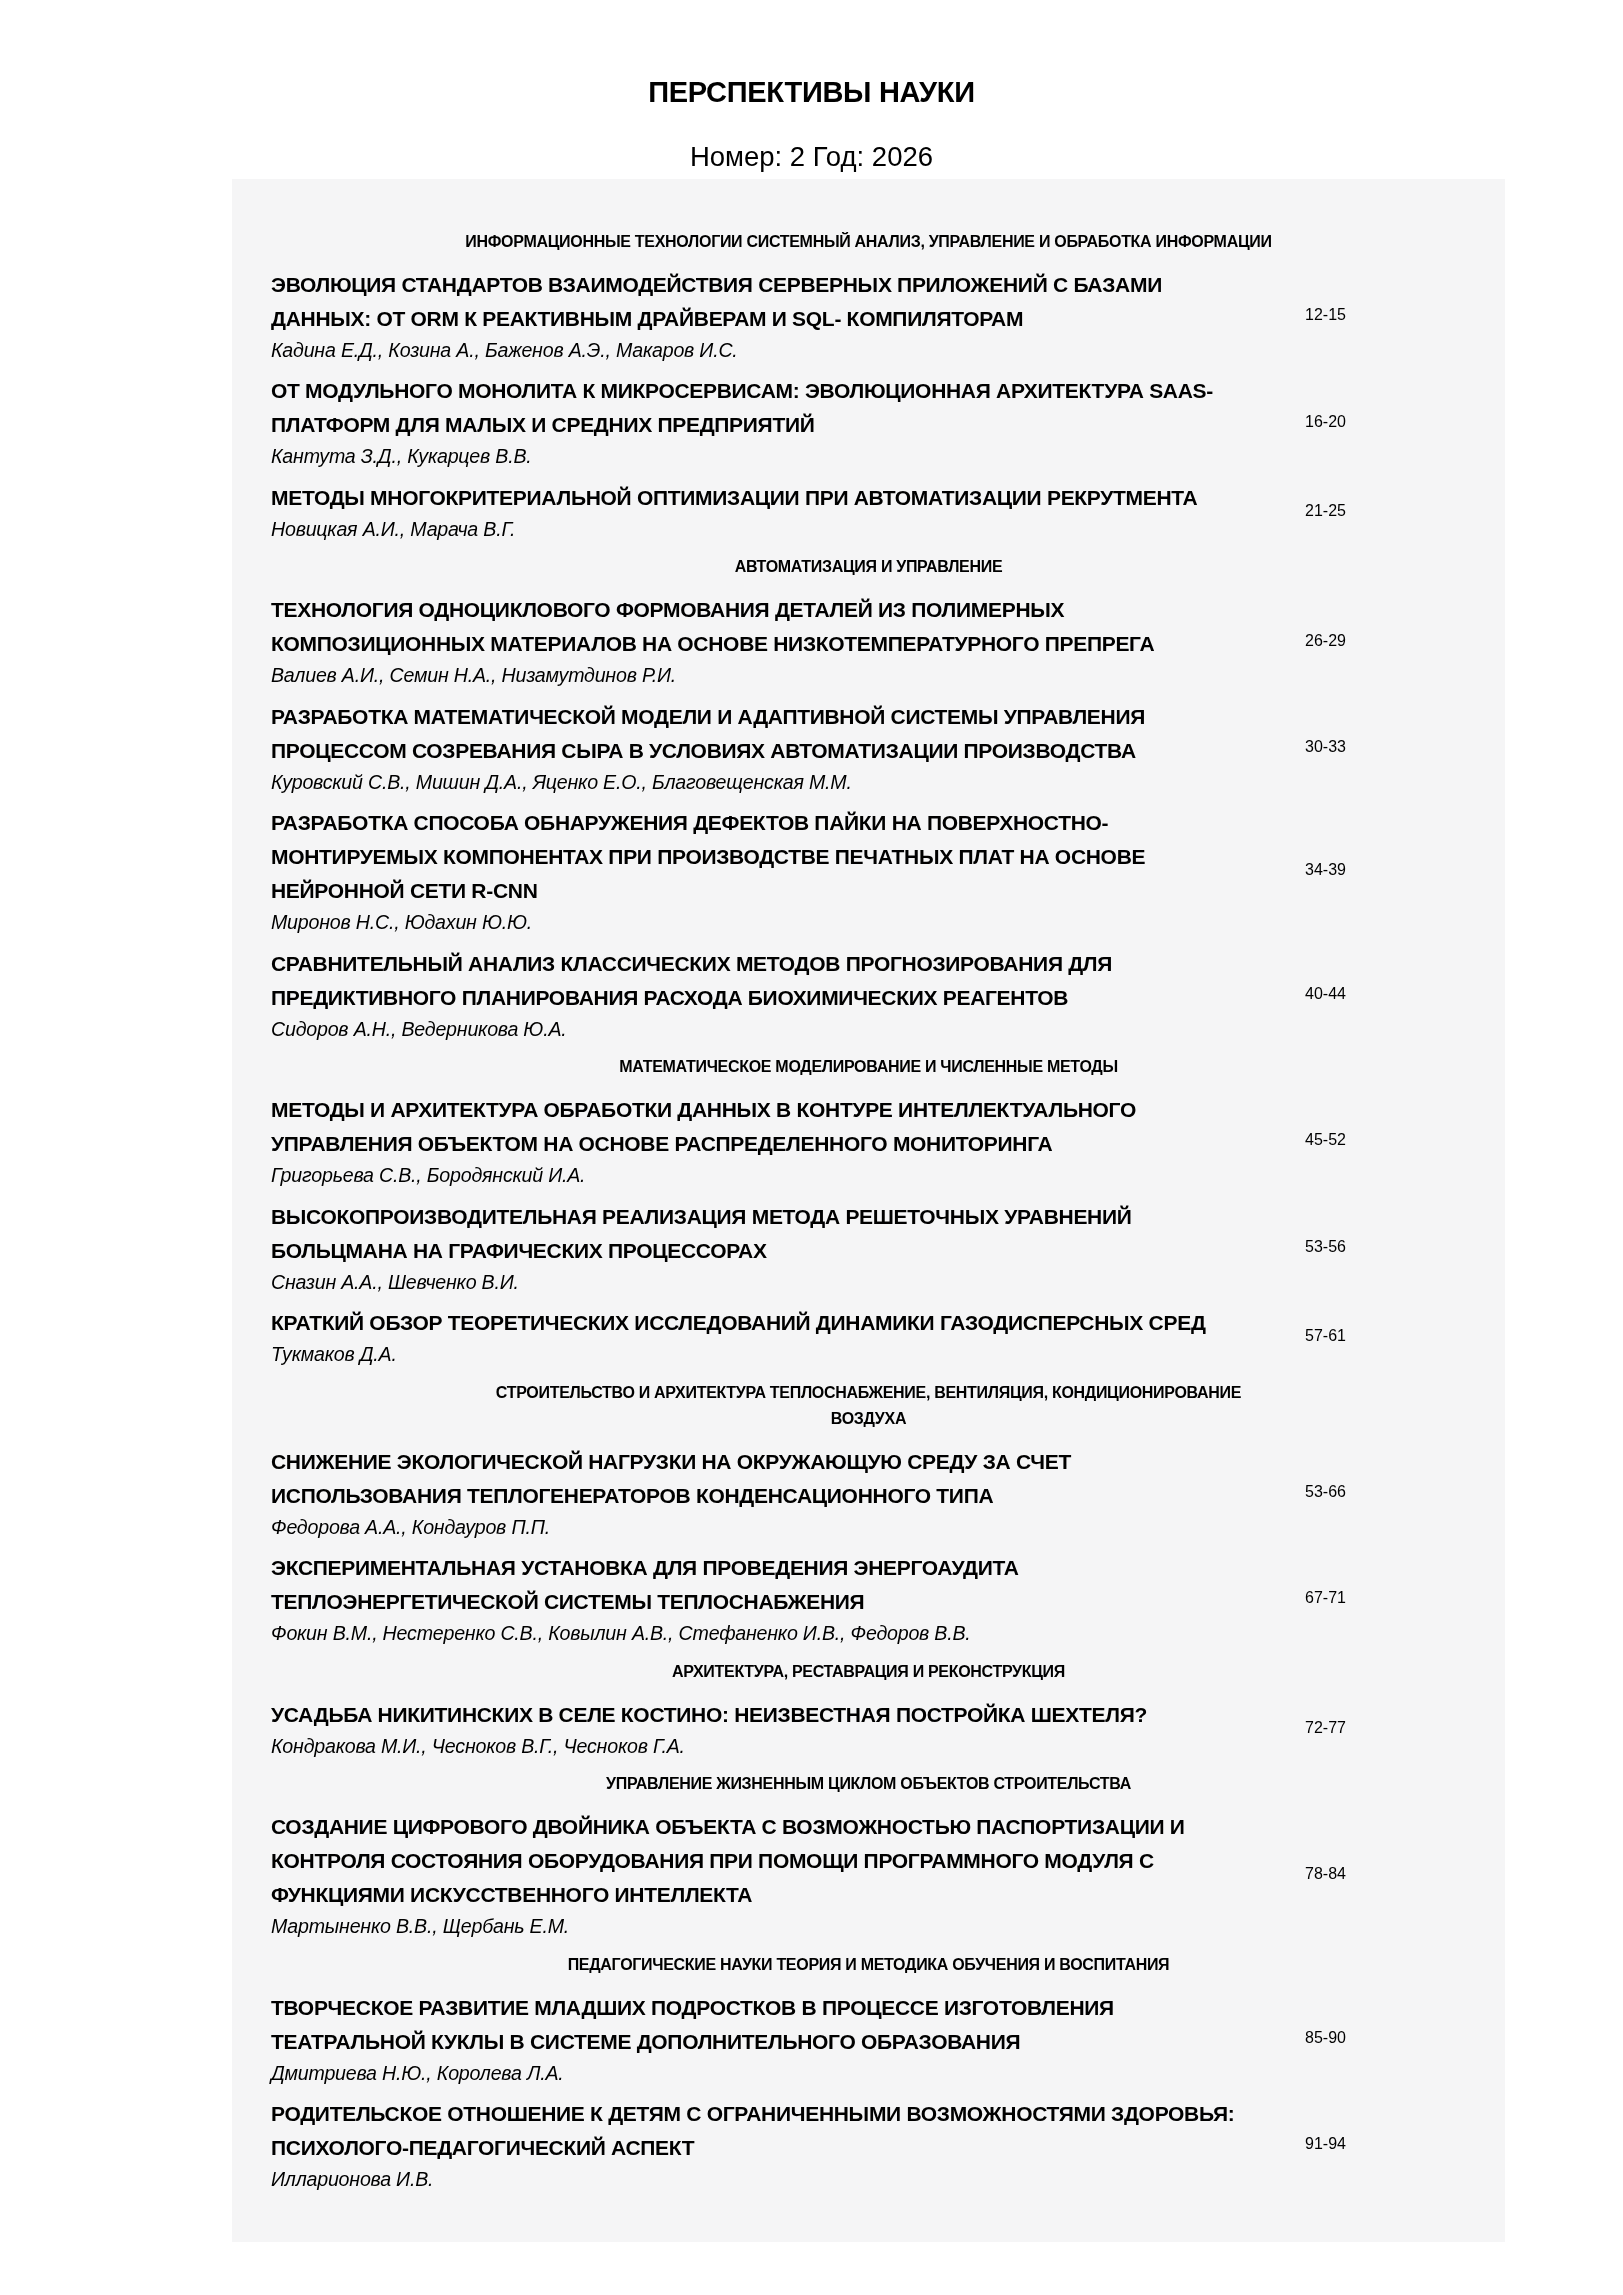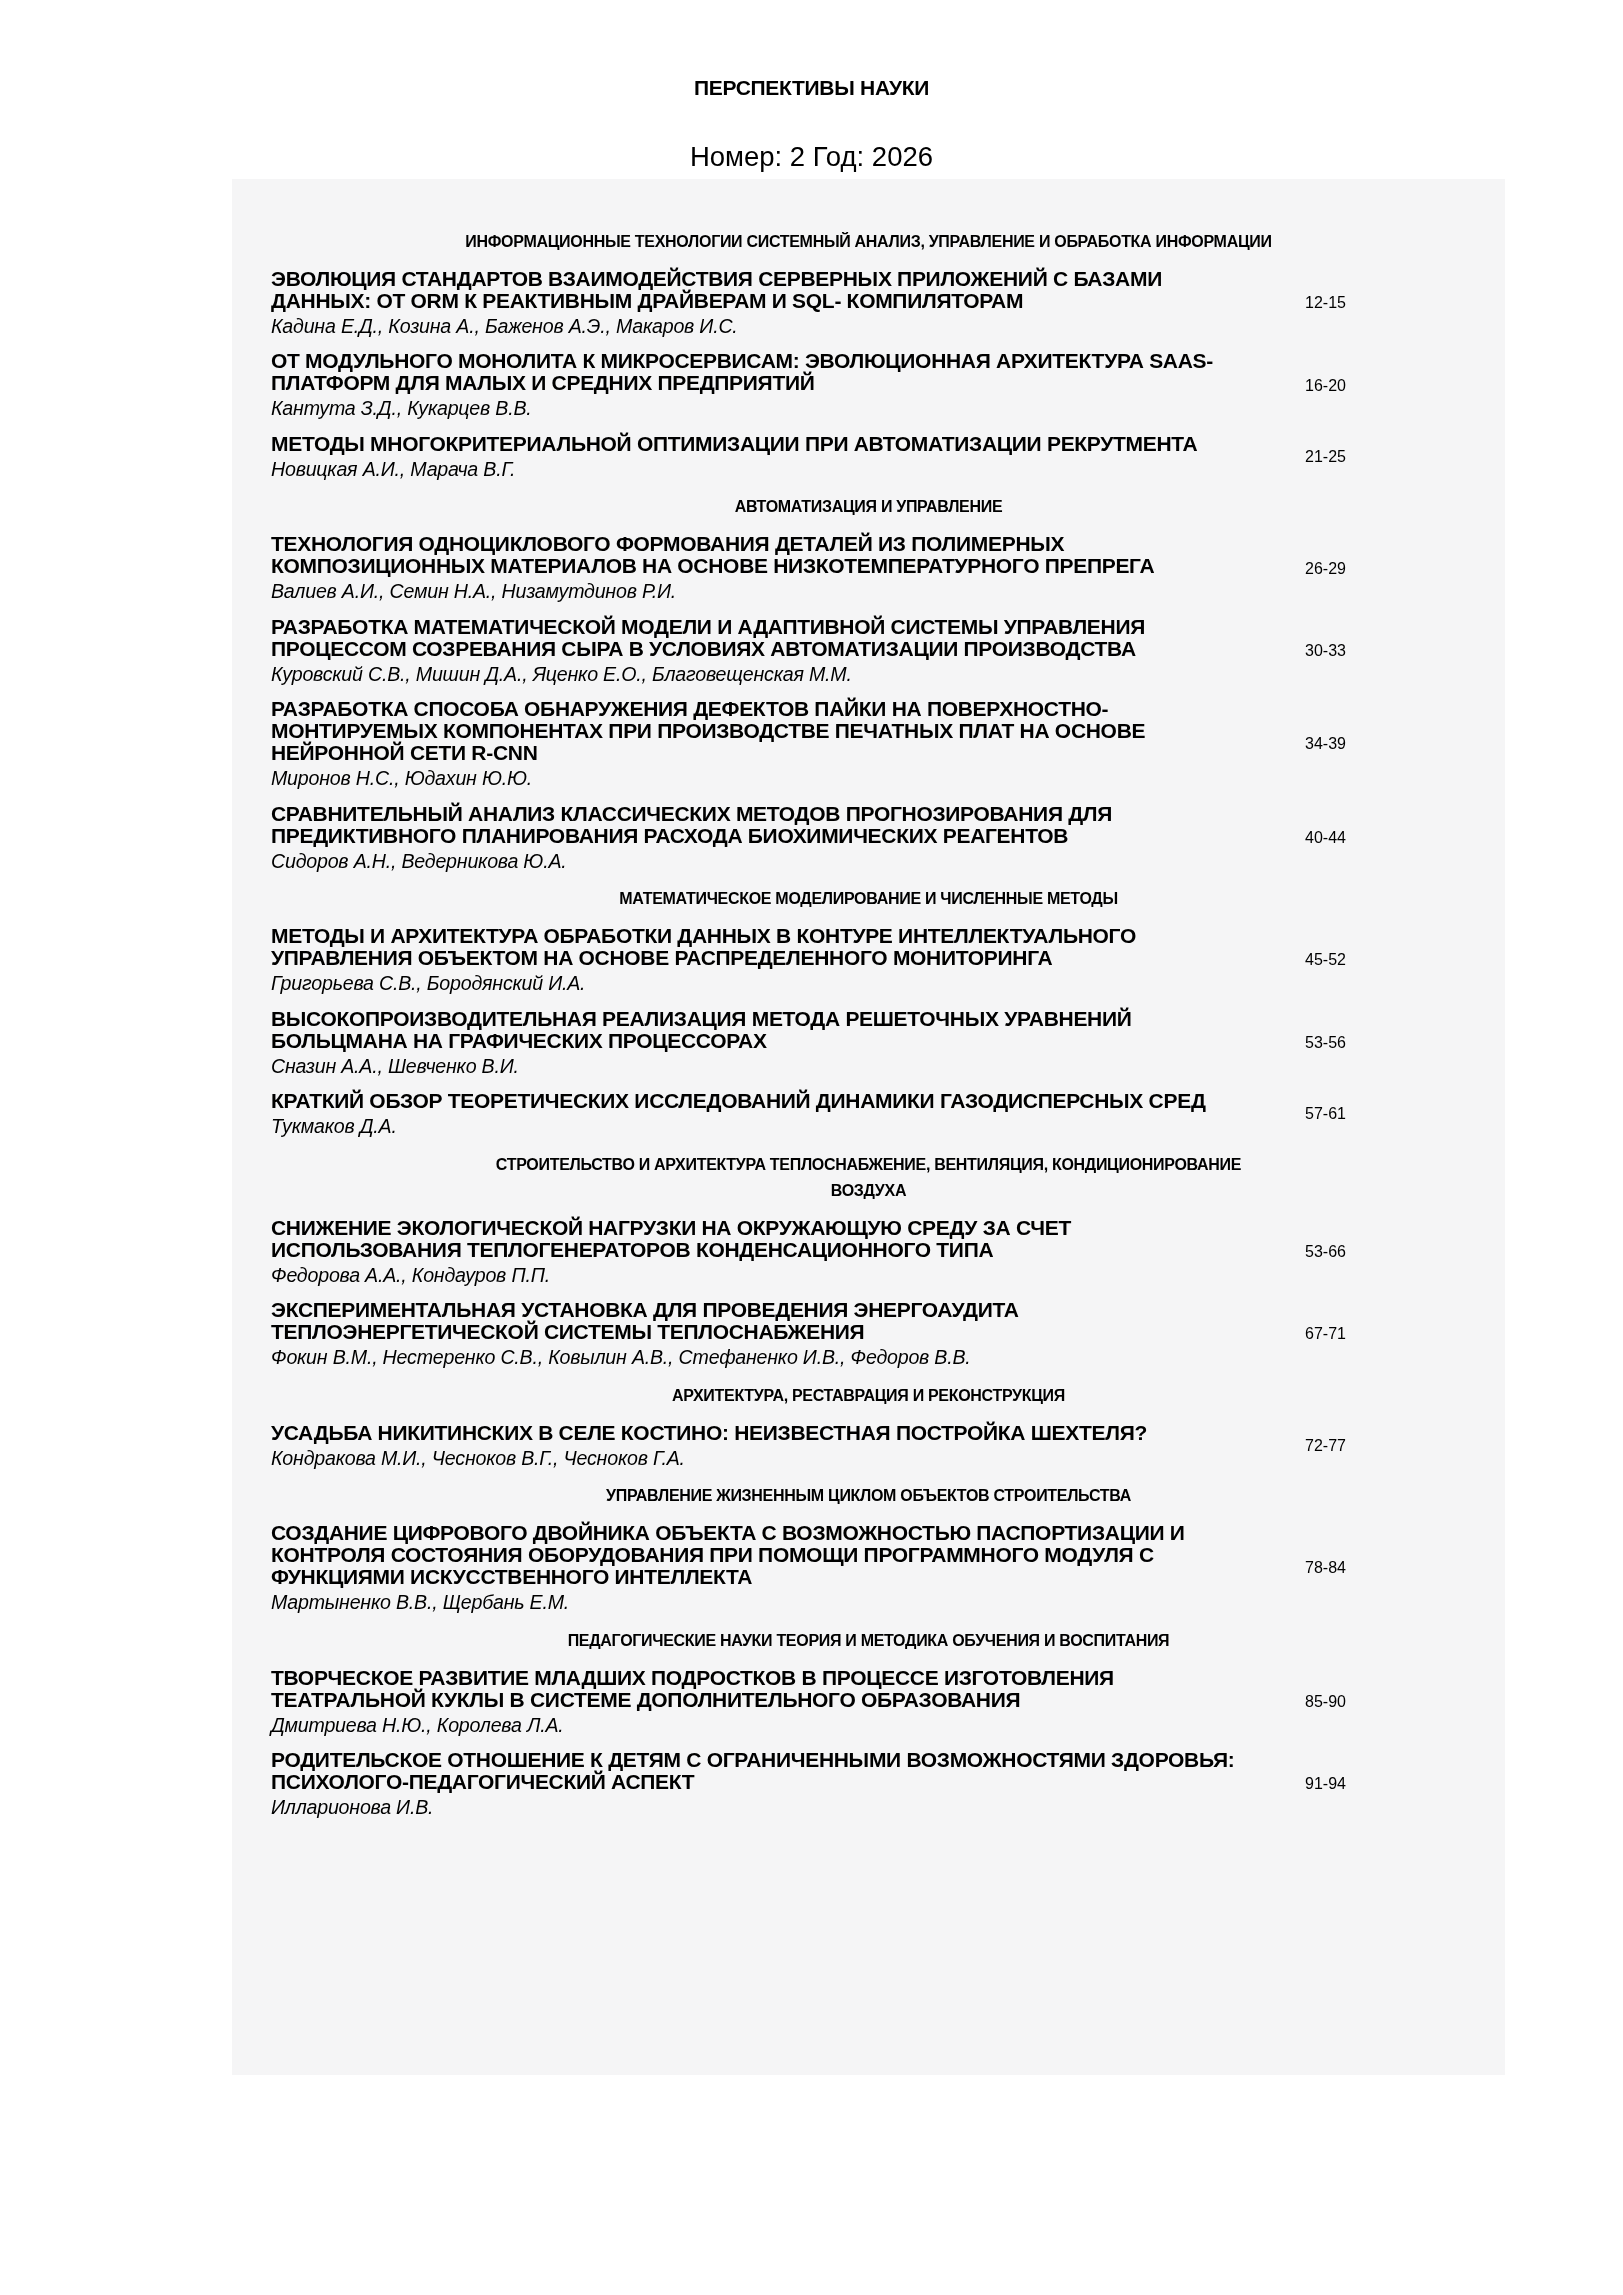--- a/index.html
+++ b/index.html
@@ -9,21 +9,21 @@
     height: 2295px;
     background: #ffffff;
     font-family: "Liberation Sans", "DejaVu Sans", sans-serif;
     color: #000000;
     overflow: hidden;
   }
   .main-title {
     position: absolute;
     top: 76px; left: 0; right: 0;
     text-align: center;
-    font-size: 21px;
+    font-size: 29px;
     font-weight: 700;
     letter-spacing: -0.3px;
     font-stretch: semi-condensed;
   }
   .subtitle {
     position: absolute;
     top: 141px; left: 0; right: 0;
     text-align: center;
     font-size: 27.5px;
     font-weight: 400;
@@ -51,21 +51,21 @@
   }
   .section:first-child .section-title { margin-top: 0; }
   .entry {
     display: flex;
     align-items: center;
     margin-bottom: 11.8px;
   }
   .entry-text { width: 1034px; flex: 0 0 auto; }
   .entry-title {
     font-size: 21px;
-    line-height: 22px;
+    line-height: 34px;
     font-weight: 700;
     letter-spacing: -0.3px;
     white-space: pre-line;
     font-stretch: semi-condensed;
   }
   .entry-authors {
     font-size: 19.6px;
     line-height: 23.6px;
     margin-top: 3px;
     font-style: italic;

